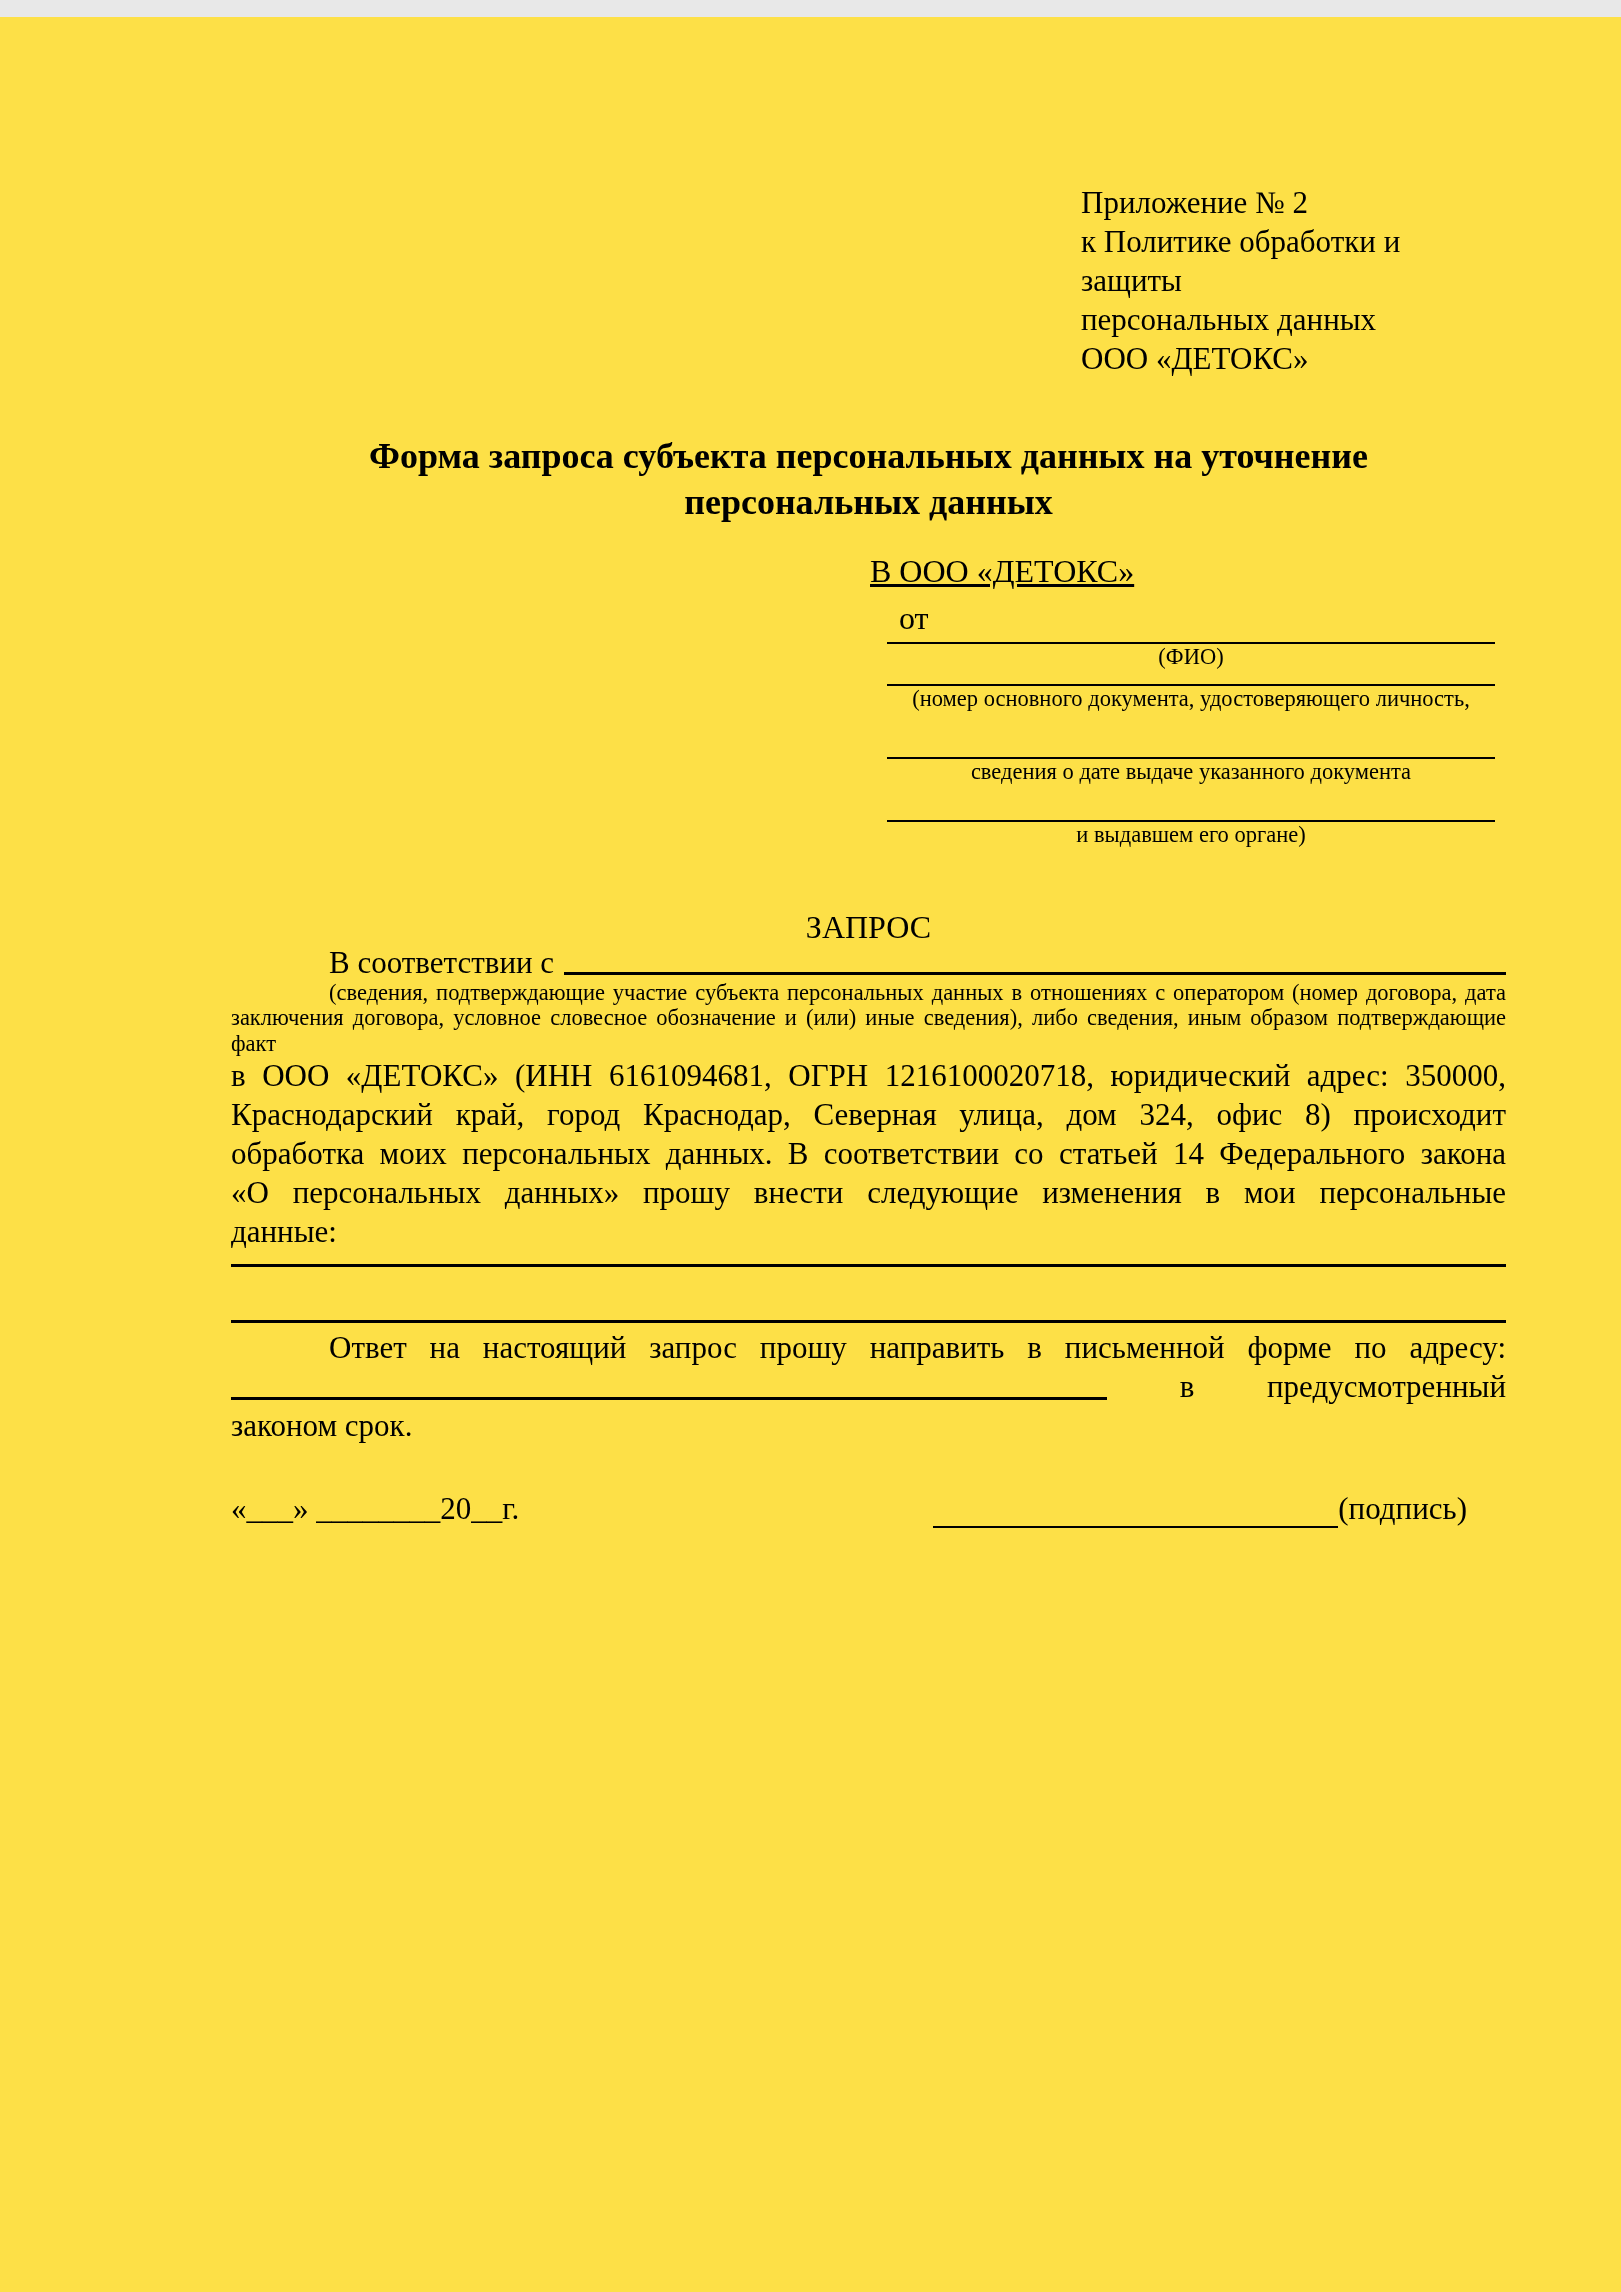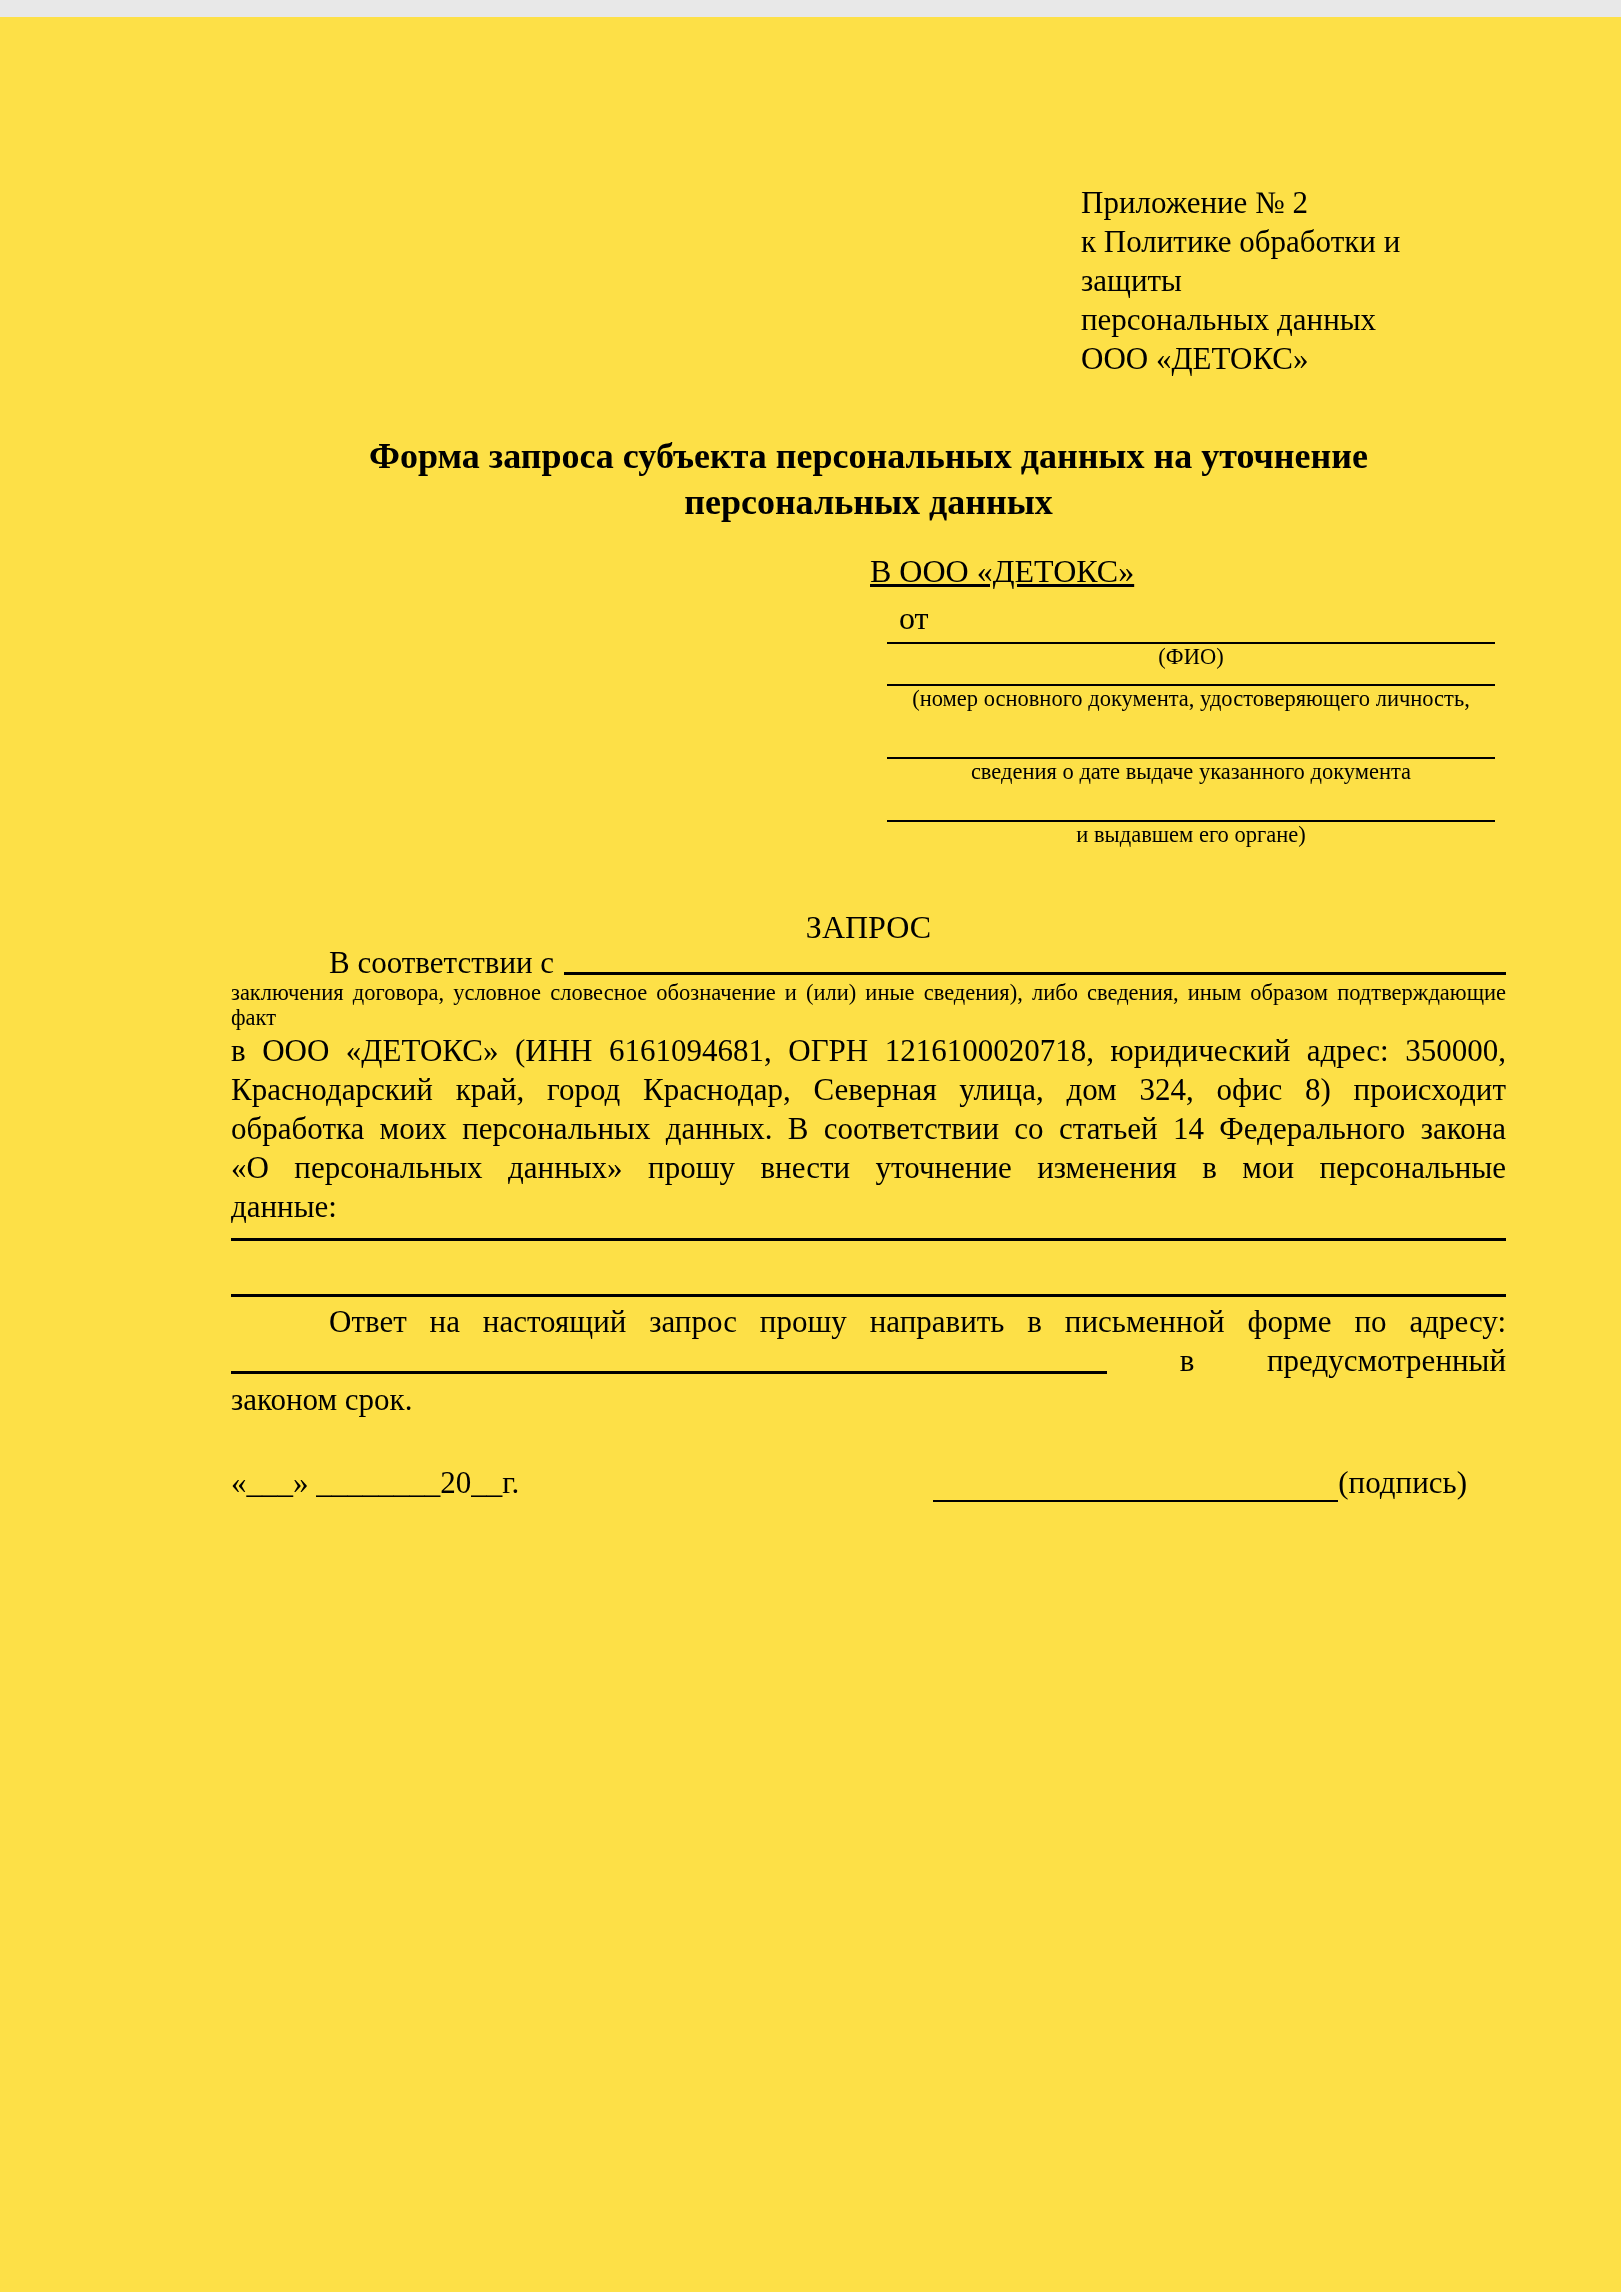--- a/index.html
+++ b/index.html
@@ -135,28 +135,29 @@
   </div>
 
   <div class="req-heading">ЗАПРОС</div>
 
   <div class="intro">
     <span class="pre">В соответствии с</span>
     <span class="ufill"></span>
   </div>
 
   <div>
+    <div class="note-line jfull indent">(сведения, подтверждающие участие субъекта персональных данных в отношениях с оператором (номер договора, дата</div>
     <div class="note-line jfull">заключения договора, условное словесное обозначение и (или) иные сведения), либо сведения, иным образом подтверждающие факт</div>
   </div>
 
   <div>
     <div class="body-line jfull">в ООО «ДЕТОКС» (ИНН 6161094681, ОГРН 1216100020718, юридический адрес: 350000,</div>
     <div class="body-line jfull">Краснодарский край, город Краснодар, Северная улица, дом 324, офис 8) происходит</div>
     <div class="body-line jfull">обработка моих персональных данных. В соответствии со статьей 14 Федерального закона</div>
-    <div class="body-line jfull">«О персональных данных» прошу внести уточнение изменения в мои персональные</div>
+    <div class="body-line jfull">«О персональных данных» прошу внести следующие изменения в мои персональные</div>
     <div class="body-line">данные:</div>
   </div>
 
   <div class="blank b1"></div>
   <div class="blank b2"></div>
 
   <div>
     <div class="reply1 jfull indent">Ответ на настоящий запрос прошу направить в письменной форме по адресу:</div>
     <div class="reply2">
       <span class="ufill2"></span>

